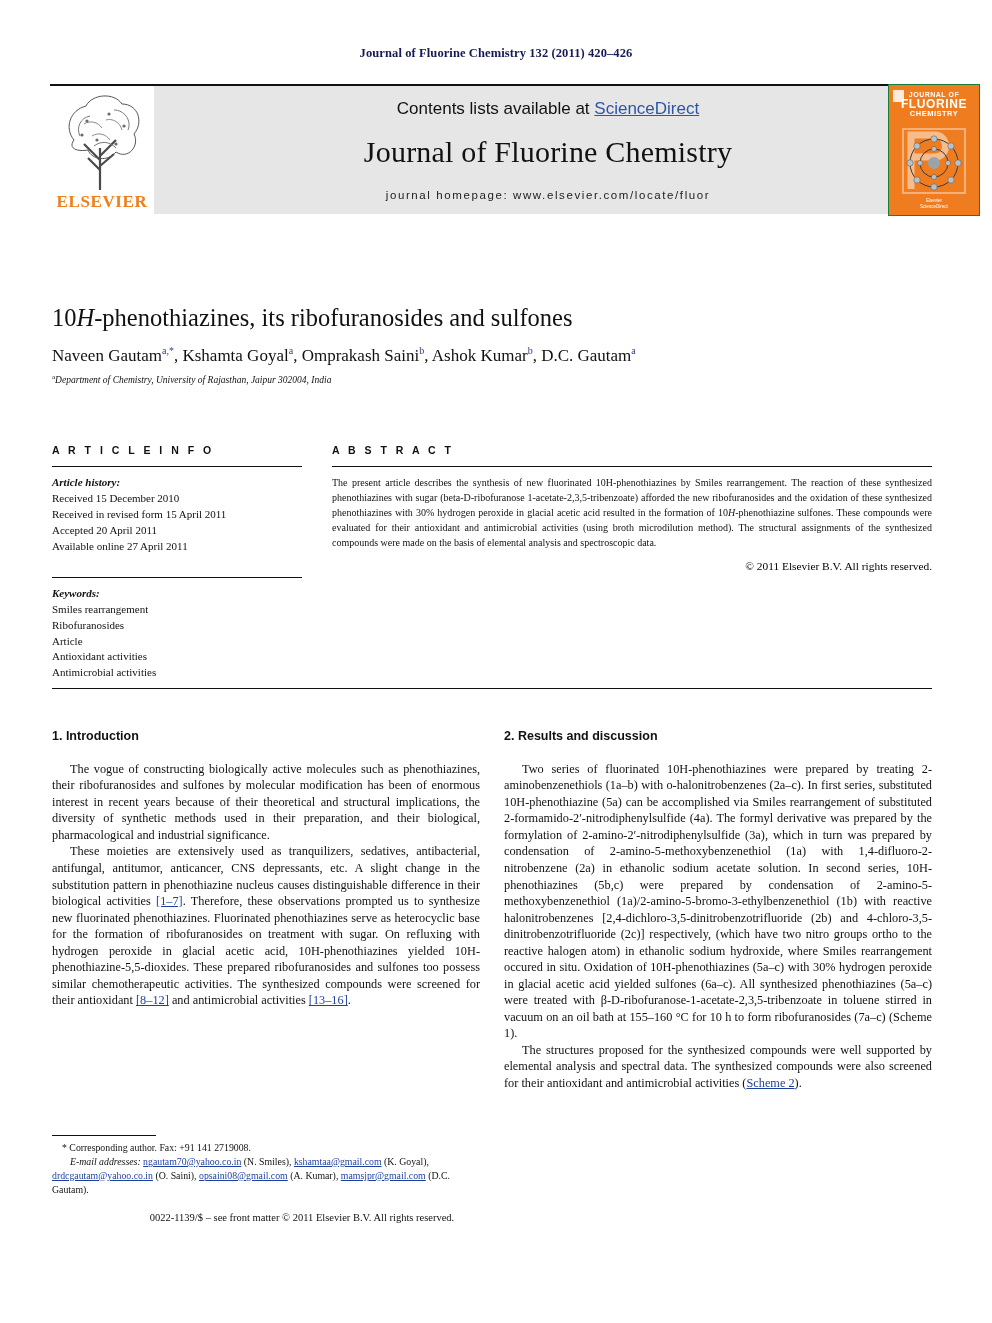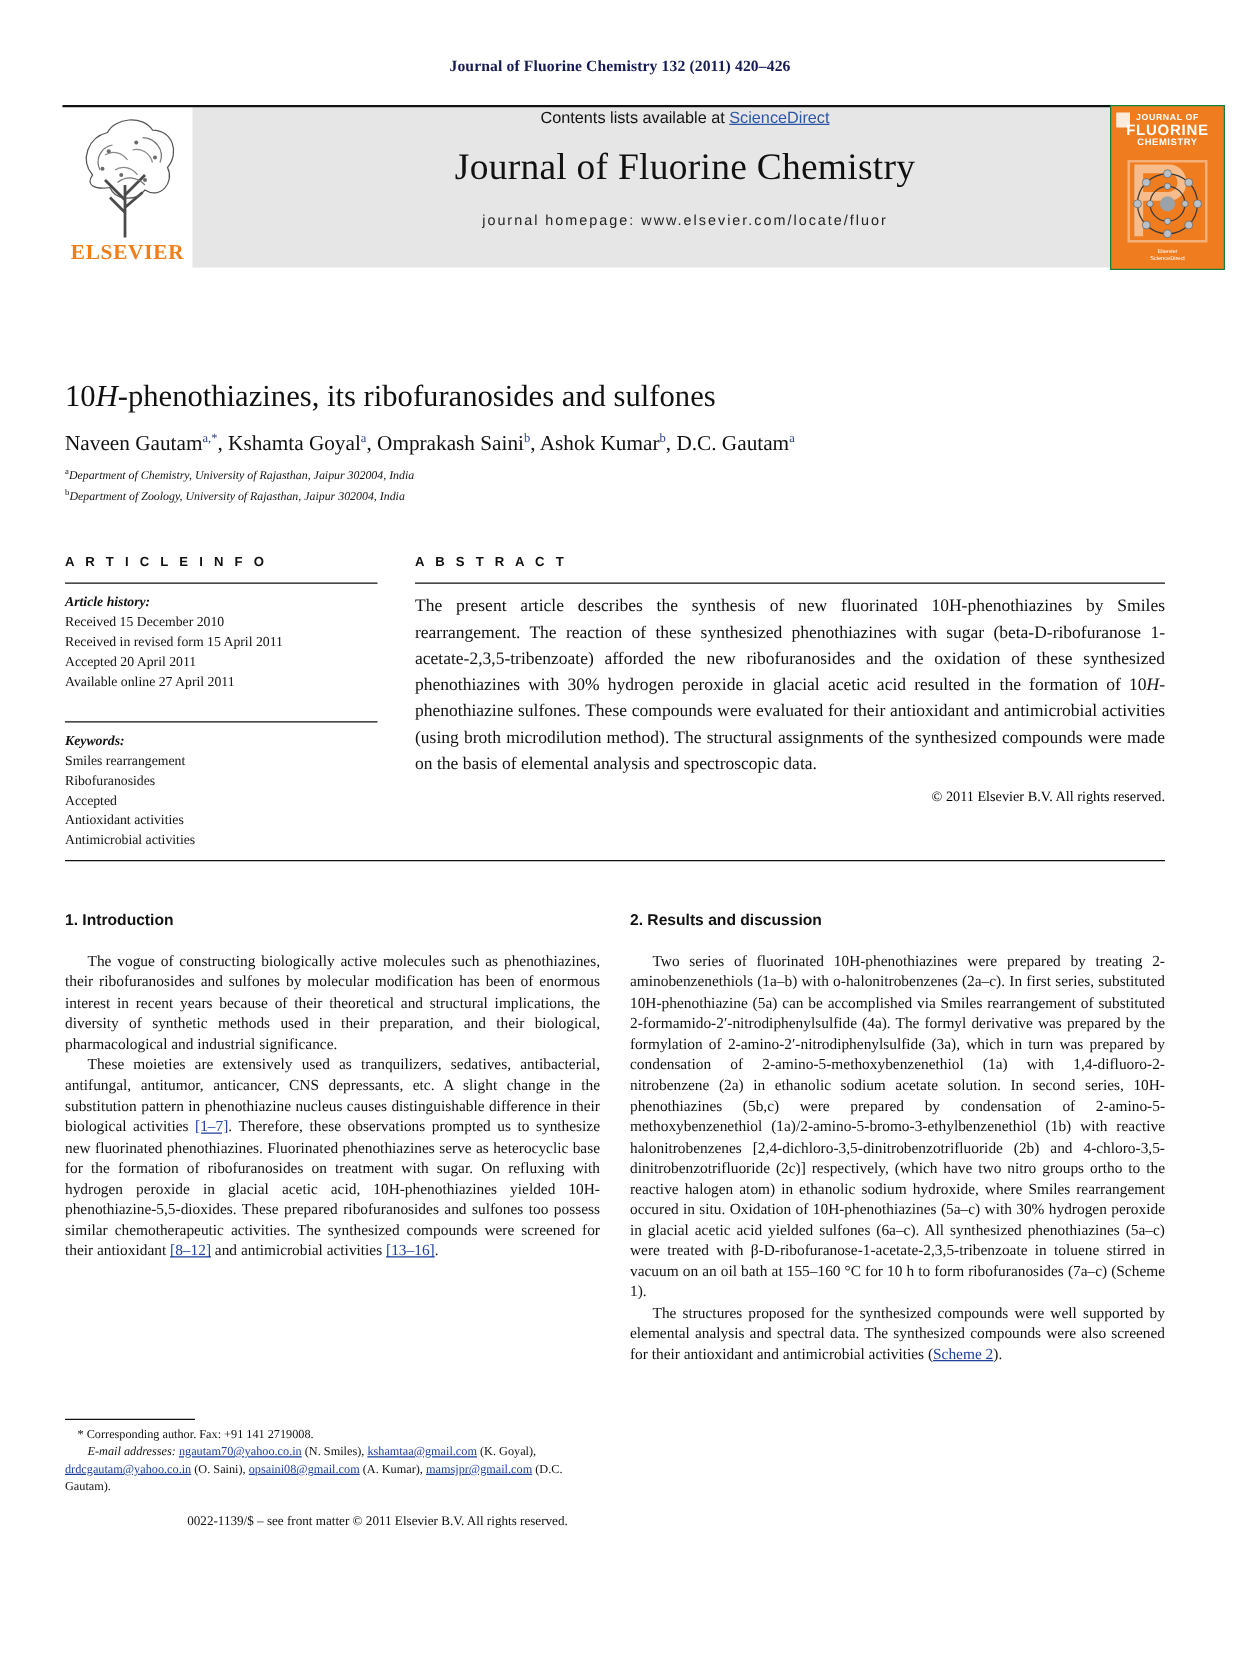--- a/index.html
+++ b/index.html
@@ -34,21 +34,21 @@
   .elsevier-word {
     position:absolute; left:0; bottom:2px; width:104px; text-align:center;
     color:#f07f1a; font-family:"Liberation Serif", serif; font-weight:bold;
     font-size:17px; letter-spacing:.6px;
   }
   .mast-center {
     flex:1 1 auto; background:#e6e6e6; position:relative;
   }
   .contents-line {
     text-align:center; font-family:"Liberation Sans", sans-serif;
-    font-size:13px; color:#111; padding-top:0;
+    font-size:17px; color:#111; padding-top:13px;
   }
   .sciencedirect { color:#2b56a8; }
   .journal-name {
     text-align:center; font-family:"Liberation Serif", serif;
     font-size:30px; color:#111; margin-top:16px; letter-spacing:.2px;
   }
   .homepage {
     text-align:center; font-family:"Liberation Sans", sans-serif;
     font-size:11.5px; color:#222; margin-top:20px; letter-spacing:1.6px;
   }
@@ -97,21 +97,21 @@
   .abscol  { position:absolute; left:332px; top:444px; width:600px; }
   .sechead {
     font-family:"Liberation Sans", sans-serif; font-weight:bold;
     font-size:10.5px; letter-spacing:3px; color:#111;
   }
   .thinrule { border-top:1.6px solid #111; margin:10px 0 8px 0; }
   .thinrule2 { border-top:1px solid #111; margin:10px 0 8px 0; }
   .infobody { font-size:11px; line-height:1.45; color:#111; }
   .infobody .ital { font-style:italic; font-weight:bold; }
   .absbody {
-    font-size:14px; line-height:1.5; text-align:justify; color:#111;
+    font-size:10px; line-height:1.5; text-align:justify; color:#111;
   }
   .copyline { text-align:right; margin-top:10px; font-size:11.4px; }
 
   .seprule {
     position:absolute; left:52px; top:688px; width:880px;
     border-top:1px solid #111;
   }
 
   
   .col {
@@ -230,39 +230,38 @@
   <div class="authors">
     <span><span>Naveen Gautam</span><sup>a,*</sup></span>,
     <span><span>Kshamta Goyal</span><sup>a</sup></span>,
     <span><span>Omprakash Saini</span><sup>b</sup></span>,
     <span><span>Ashok Kumar</span><sup>b</sup></span>,
     <span><span>D.C. Gautam</span><sup>a</sup></span>
   </div>
 
   <div class="affil">
     <div><sup>a</sup><span>Department of Chemistry, University of Rajasthan, Jaipur 302004, India</span></div>
-    <div><sup>b</sup><span>Department of Zoology, University of Rajasthan, Jaipur 302004, India</span></div>
   </div>
 
   <div class="infocol">
     <div class="sechead">A R T I C L E   I N F O</div>
     <div class="thinrule"></div>
     <div class="infobody">
       <div class="ital">Article history:</div>
       <div>Received 15 December 2010</div>
       <div>Received in revised form 15 April 2011</div>
       <div>Accepted 20 April 2011</div>
       <div>Available online 27 April 2011</div>
     </div>
     <div class="thinrule2" style="margin-top:22px"></div>
     <div class="infobody">
       <div class="ital">Keywords:</div>
       <div>Smiles rearrangement</div>
       <div>Ribofuranosides</div>
-      <div>Accepted</div>
+      <div>Article</div>
       <div>Antioxidant activities</div>
       <div>Antimicrobial activities</div>
     </div>
   </div>
 
   <div class="abscol">
     <div class="sechead">A B S T R A C T</div>
     <div class="thinrule2"></div>
     <div class="absbody"><span>The present article describes the synthesis of new fluorinated 10H-phenothiazines by Smiles rearrangement. The reaction of these synthesized phenothiazines with sugar (beta-</span><span class="sc">D</span><span>-ribofuranose 1-acetate-2,3,5-tribenzoate) afforded the new ribofuranosides and the oxidation of these synthesized phenothiazines with 30% hydrogen peroxide in glacial acetic acid resulted in the formation of 10</span><span class="it">H</span><span>-phenothiazine sulfones. These compounds were evaluated for their antioxidant and antimicrobial activities (using broth microdilution method). The structural assignments of the synthesized compounds were made on the basis of elemental analysis and spectroscopic data.</span></div>
     <div class="copyline">© 2011 Elsevier B.V. All rights reserved.</div>

